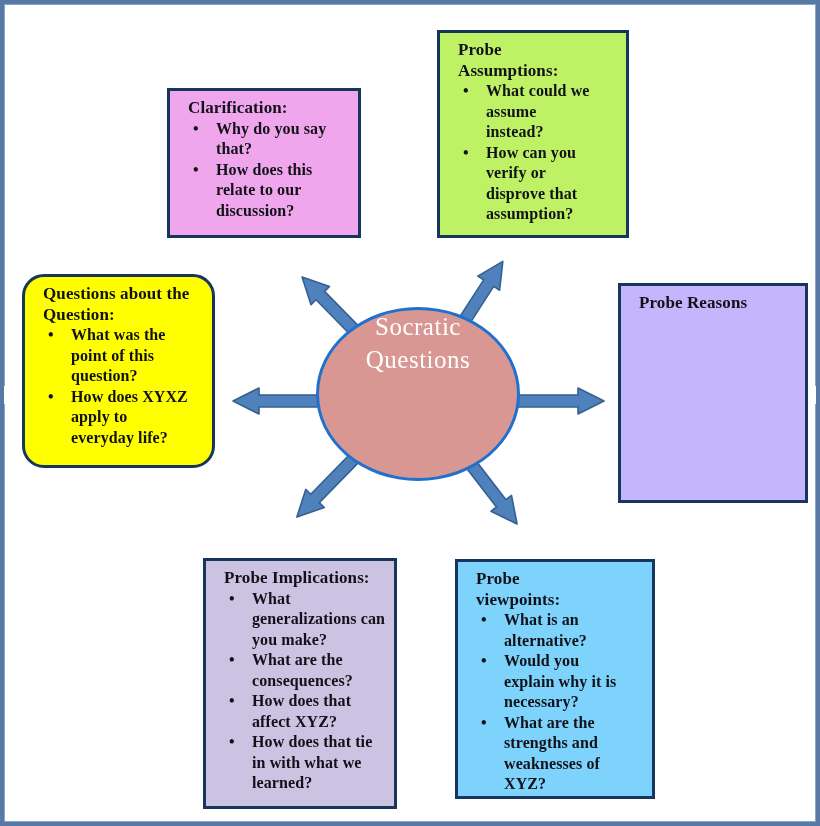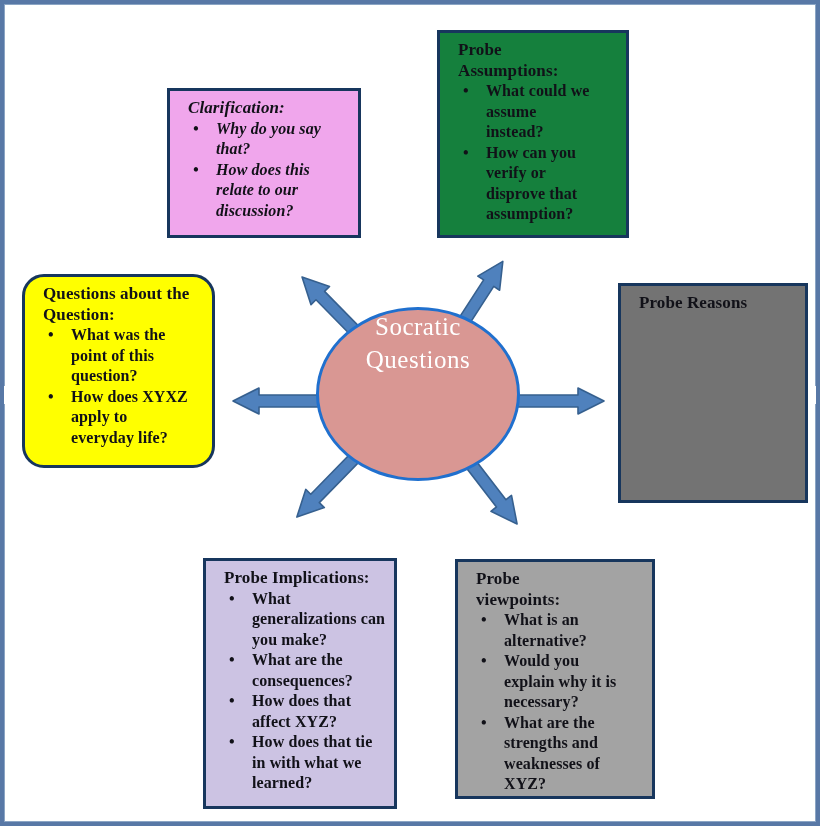--- a/index.html
+++ b/index.html
@@ -68,59 +68,59 @@
     <path class="arrow" transform="translate(417,394) rotate(-57.1)" d="M0,-6 H132 V-13 L158,0 L132,13 V6 H0 Z"></path>
     <path class="arrow" transform="translate(417,394) rotate(-134.5)" d="M0,-6 H138 V-13 L164,0 L138,13 V6 H0 Z"></path>
     <path class="arrow" transform="translate(417,394) rotate(134.3)" d="M0,-6 H146 V-13 L172,0 L146,13 V6 H0 Z"></path>
     <path class="arrow" transform="translate(417,394) rotate(52.4)" d="M0,-6 H138 V-13 L164,0 L138,13 V6 H0 Z"></path>
   </svg>
 
   <div class="center-circle" style="background: rgb(217, 151, 147);">
     <div class="center-label">Socratic Questions</div>
   </div>
 
-  <section class="box box-clarification" style="background: rgb(240, 166, 236); font-style: italic;">
+  <section class="box box-clarification" style="background: rgb(240, 166, 236);">
     <h2 class="box-title">Clarification:</h2>
     <ul class="bullets">
         <li>Why do you say that?</li>
         <li>How does this relate to our discussion?</li>
       </ul>
   </section>
 
-  <section class="box box-assumptions" style="background: #15803d;">
+  <section class="box box-assumptions" style="background: #bef264;">
     <h2 class="box-title">Probe Assumptions:</h2>
     <ul class="bullets">
         <li>What could we assume instead?</li>
         <li>How can you verify or disprove that assumption?</li>
       </ul>
   </section>
 
   <section class="box box-question" style="background: rgb(255, 255, 0);">
     <h2 class="box-title">Questions about the Question:</h2>
     <ul class="bullets">
         <li>What was the point of this question?</li>
         <li>How does XYXZ apply to everyday life?</li>
       </ul>
   </section>
 
-  <section class="box box-reasons" style="background: #737373;">
+  <section class="box box-reasons" style="background: #c4b5fd;">
     <h2 class="box-title">Probe Reasons</h2>
   </section>
 
   <section class="box box-implications" style="background: rgb(204, 195, 227);">
     <h2 class="box-title">Probe Implications:</h2>
     <ul class="bullets">
         <li>What generalizations can you make?</li>
         <li>What are the consequences?</li>
         <li>How does that affect XYZ?</li>
         <li>How does that tie in with what we learned?</li>
       </ul>
   </section>
 
-  <section class="box box-viewpoints" style="background: #a3a3a3;">
+  <section class="box box-viewpoints" style="background: #7dd3fc;">
     <h2 class="box-title">Probe viewpoints:</h2>
     <ul class="bullets">
         <li>What is an alternative?</li>
         <li>Would you explain why it is necessary?</li>
         <li>What are the strengths and weaknesses of XYZ?</li>
       </ul>
   </section>
 
   <div class="nub nub-left"></div>
   <div class="nub nub-right"></div>

